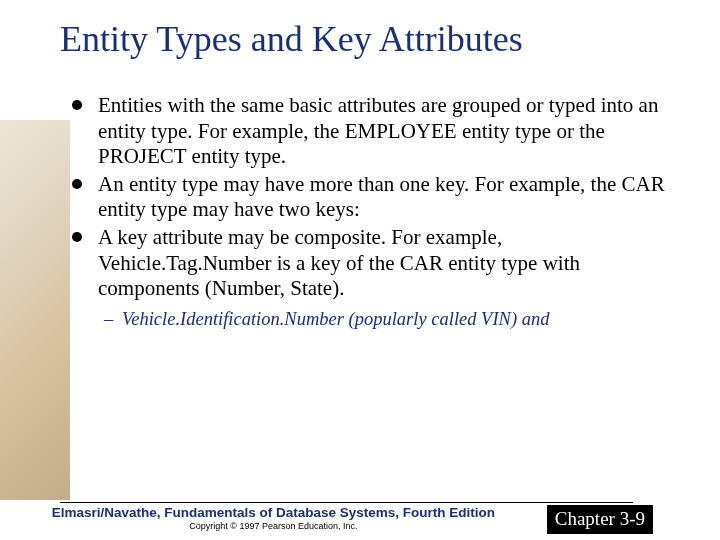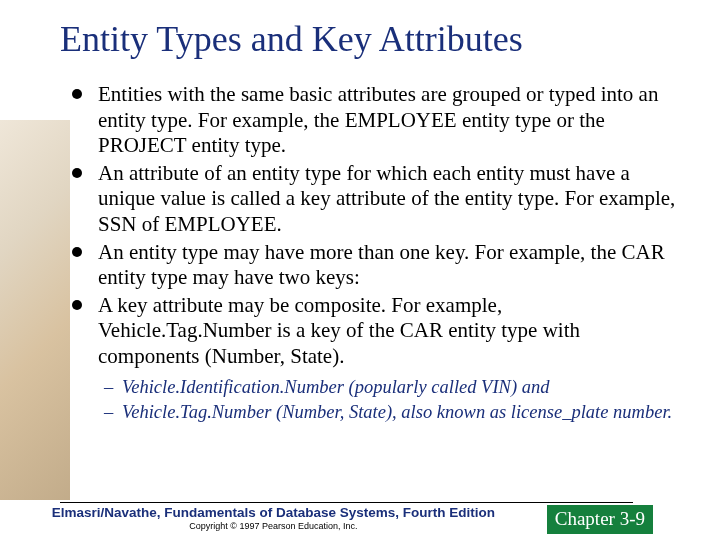--- a/index.html
+++ b/index.html
@@ -25,21 +25,21 @@
   .slide {
     position: relative;
     z-index: 1;
     padding: 18px 40px 0 60px;
     box-sizing: border-box;
     height: 100%;
   }
   .title {
     font-size: 36px;
     color: #1a2f7a;
-    margin: 0 0 22px 0;
+    margin: 0 0 33px 0;
     font-weight: normal;
   }
   ul.main {
     list-style: none;
     padding: 0;
     margin: 11px 0 0 10px;
   }
   ul.main > li {
     position: relative;
     padding-left: 28px;
@@ -105,46 +105,44 @@
     font-weight: bold;
     color: #1a2f7a;
   }
   .copyright {
     font-family: Arial, Helvetica, sans-serif;
     font-size: 9px;
     color: #000;
     margin-top: 1px;
   }
   .chapter-box {
-    background: #15803d;
+    background: #000000;
     color: #fff;
     font-size: 19px;
     padding: 3px 8px 4px 8px;
     font-family: "Times New Roman", Times, serif;
     white-space: nowrap;
   }
 </style>
 </head>
 <body>
 
 <div class="bg-deco"></div>
 
 <div class="slide">
   <h1 class="title">Entity Types and Key Attributes</h1>
 
   <ul class="main">
     <li>Entities with the same basic attributes are grouped or typed into an entity type. For example, the EMPLOYEE entity type or the PROJECT entity type.</li>
-    <li>An attribute of an entity type for which each entity must have a unique value is called a key attribute of the entity type. For example, SSN of EMPLOYEE.</li>
     <li>An entity type may have more than one key. For example, the CAR entity type may have two keys:</li>
     <li>A key attribute may be composite. For example, Vehicle.Tag.Number is a key of the CAR entity type with components (Number, State).</li>
   </ul>
 
   <ul class="sub">
     <li>Vehicle.Identification.Number (popularly called VIN) and</li>
-    <li>Vehicle.Tag.Number (Number, State), also known as license_plate number.</li>
   </ul>
 </div>
 
 <div class="footer">
   <div class="hr-line"></div>
   <div class="footer-row">
     <div class="footer-left">
       <div class="book">Elmasri/Navathe, Fundamentals of Database Systems, Fourth Edition</div>
       <div class="copyright">Copyright © 1997 Pearson Education, Inc.</div>
     </div>

